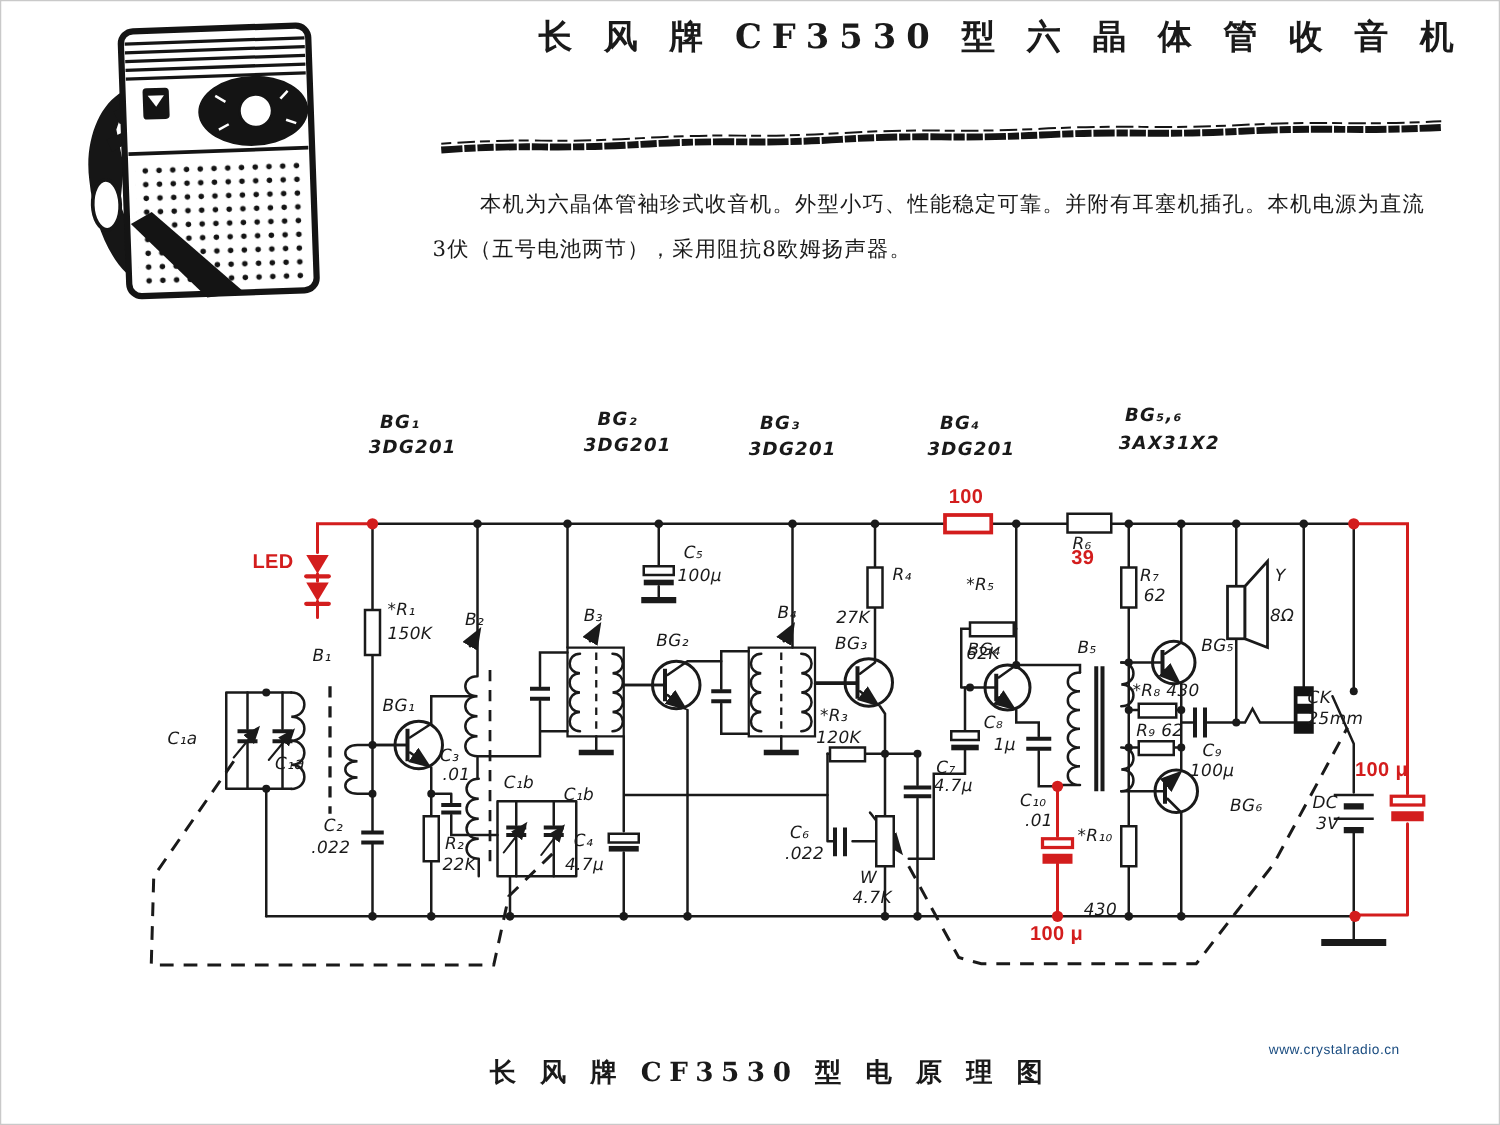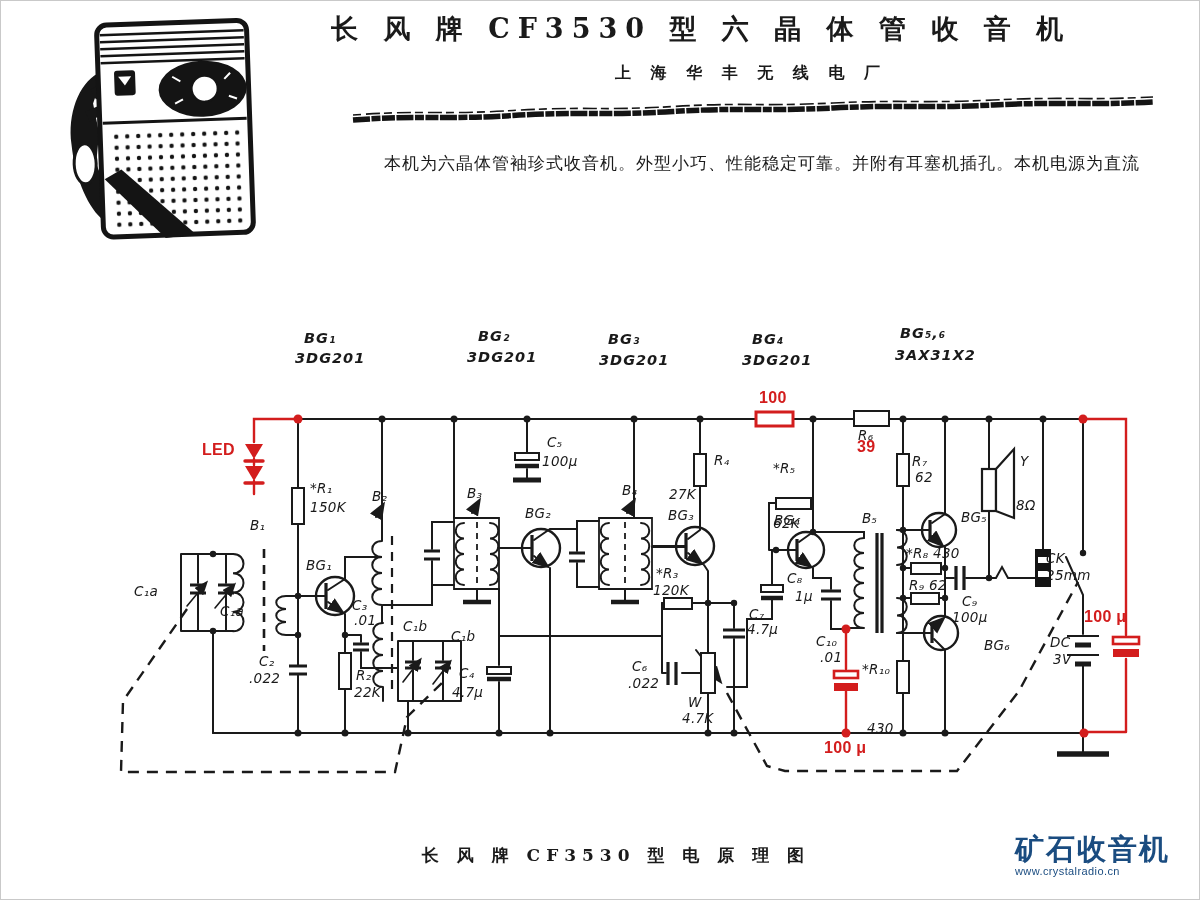--- a/index.html
+++ b/index.html
@@ -1,48 +1,48 @@
 <!DOCTYPE html>
 <html><head>
 <meta charset="utf-8">
 <style>
   html,body{margin:0;padding:0;background:#e8e8e8;}
   .page{position:relative;width:1200px;height:900px;background:#ffffff;
         border:1px solid #c9c9c9;box-sizing:border-box;overflow:hidden;
         font-family:"DejaVu Serif",serif;color:#1a1a1a;}
   .abs{position:absolute;}
-  .title{left:330px;top:10px;width:840px;text-align:left;
+  .title{left:330px;top:10px;width:840px;text-align:right;
          font-size:27px;font-weight:bold;letter-spacing:8px;white-space:nowrap;}
   .subtitle{left:330px;top:62px;width:840px;text-align:center;
             font-size:16px;font-weight:bold;letter-spacing:7px;}
   .intro1{left:383px;top:151px;font-size:17px;letter-spacing:1px;white-space:nowrap;}
   .intro2{left:345px;top:187px;font-size:17px;letter-spacing:1px;white-space:nowrap;}
   .caption{left:390px;top:843px;width:450px;text-align:center;
-           font-size:17px;font-weight:bold;letter-spacing:6px;white-space:nowrap;}
+           font-size:21px;font-weight:bold;letter-spacing:6px;white-space:nowrap;}
   .wm-haodiy{left:548px;top:846px;font:bold italic 40px "Liberation Sans",sans-serif;
              color:#dedede;text-shadow:1.5px 1.5px 0 #b9b9b9,-1px -1px 0 #f7f7f7;
              letter-spacing:1px;z-index:5;}
   .wm-crystal{left:1014px;top:833px;text-align:left;z-index:5;
               font-family:"Liberation Sans",sans-serif;}
   .wm-crystal .l1{font-size:29px;font-weight:bold;letter-spacing:2px;line-height:31px;}
   .wm-crystal .l2{font-size:11px;font-weight:normal;letter-spacing:.4px;}
   .lbl{position:absolute;font:italic 13.5px "DejaVu Sans",sans-serif;color:#1a1a1a;
        white-space:nowrap;letter-spacing:.3px;z-index:3;}
   .lbl.hdr{font-size:14.5px;font-weight:bold;letter-spacing:1px;}
   .lbl.red{font:bold 16px "Liberation Sans",sans-serif;color:#d31d1d;font-style:normal;}
   svg{position:absolute;left:0;top:0;}
 </style>
 </head>
 <body>
 
 <div class="page">
 
   <div class="abs title">长 风 牌 CF3530 型 六 晶 体 管 收 音 机</div>
-  <div class="abs subtitle">上 海 华 丰 无 线 电 厂</div>
   <div class="abs intro1">本机为六晶体管袖珍式收音机。外型小巧、性能稳定可靠。并附有耳塞机插孔。本机电源为直流</div>
+  <div class="abs intro2">3伏（五号电池两节），采用阻抗8欧姆扬声器。</div>
 
   <svg class="abs" style="left:55px;top:8px" width="205" height="240" viewBox="0 0 205 240">
     <defs>
       <pattern id="gd" width="11" height="11" patternUnits="userSpaceOnUse">
         <circle cx="5" cy="5" r="2.2" fill="#141414"></circle>
       </pattern>
     </defs>
     <g transform="rotate(-2 110 120)">
 
       <path d="M44 62 C24 72 12 102 15 132 C17 162 27 192 42 207 L52 212 L47 175 L39 152 L43 122 L38 92 L48 66 Z" fill="#161616"></path>
@@ -396,31 +396,30 @@
       <div class="lbl" style="left: 914px; top: 468px;">62</div>
       <div class="lbl" style="left: 905px; top: 544px;">*R₈ 430</div>
       <div class="lbl" style="left: 908px; top: 576px;">R₉ 62</div>
       <div class="lbl" style="left: 861px; top: 660px;">*R₁₀</div>
       <div class="lbl" style="left: 866px; top: 719px;">430</div>
       <div class="lbl" style="left: 960px; top: 508px;">BG₅</div>
       <div class="lbl" style="left: 983px; top: 636px;">BG₆</div>
       <div class="lbl" style="left: 961px; top: 592px;">C₉</div>
       <div class="lbl" style="left: 951px; top: 608px;">100μ</div>
       <div class="lbl" style="left: 1019px; top: 452px;">Y</div>
-      <div class="lbl" style="left: 1015px; top: 496px;">8Ω</div>
+      <div class="lbl" style="left: 1015px; top: 484px;">8Ω</div>
       <div class="lbl" style="left: 1045px; top: 549px;">CK</div>
       <div class="lbl" style="left: 1045px; top: 566px;">25mm</div>
       <div class="lbl" style="left: 1049px; top: 633px;">DC</div>
       <div class="lbl" style="left: 1052px; top: 650px;">3V</div>
       <div class="lbl red" style="left: 201px; top: 440px;">LED</div>
       <div class="lbl red" style="left: 758px; top: 388px;">100</div>
       <div class="lbl red" style="left: 856px; top: 437px;">39</div>
       <div class="lbl red" style="left: 823px; top: 738px;">100 μ</div>
       <div class="lbl red" style="left: 1083px; top: 607px;">100 μ</div>
     </div>
 
   <div class="abs caption">长 风 牌 CF3530 型 电 原 理 图</div>
   <div class="abs wm-crystal" style="color: rgb(26, 76, 128);">
-    <div class="l1">矿石收音机</div>
     <div class="l2">www.crystalradio.cn</div>
   </div>
 
 </div>
 
 </body></html>

